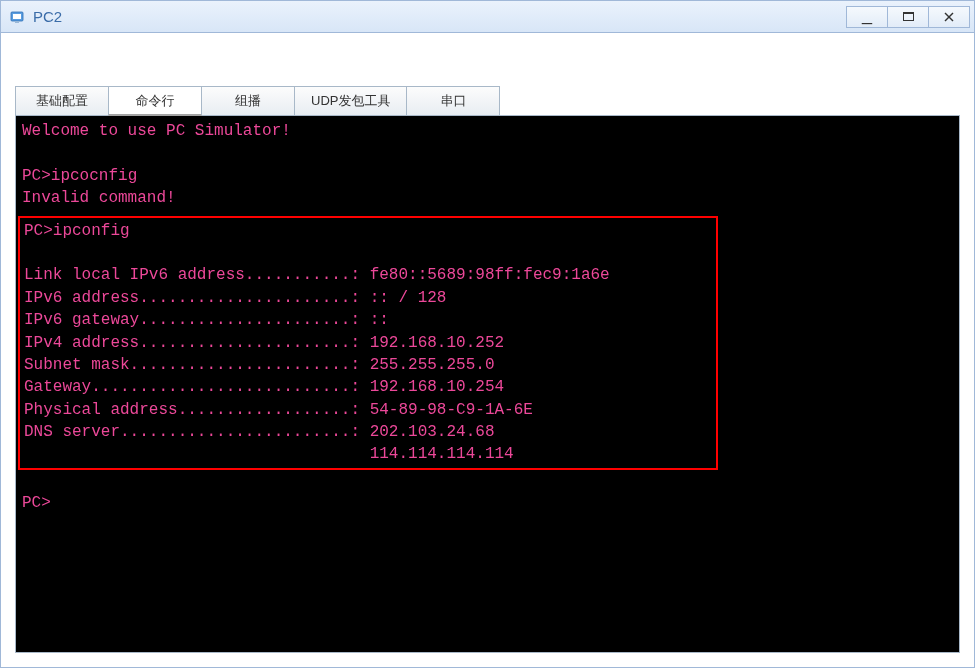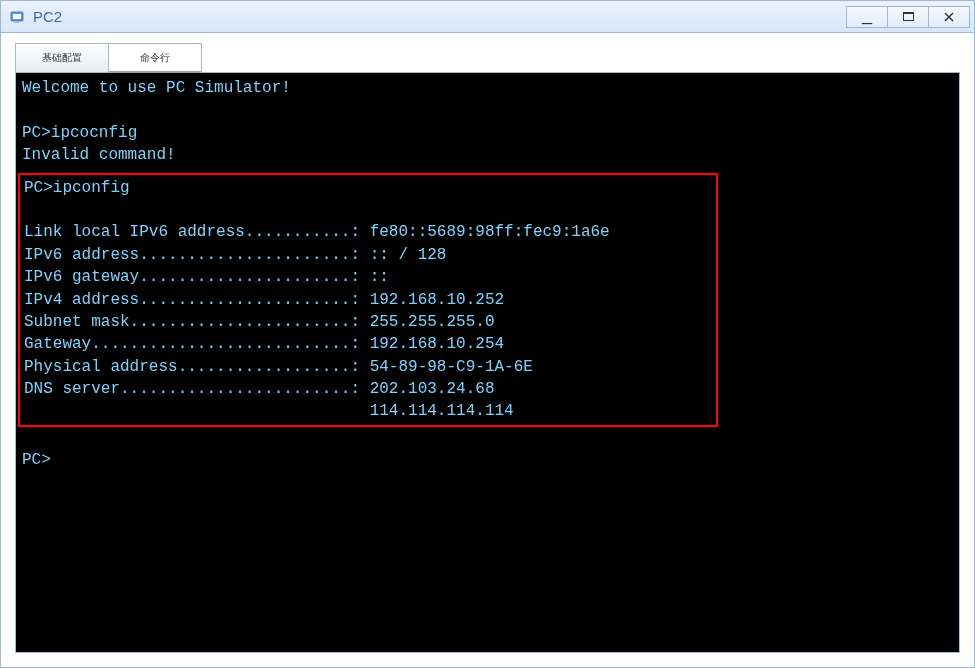--- a/index.html
+++ b/index.html
@@ -14,20 +14,21 @@
       height: 668px;
       overflow: hidden;
     }
     .window {
       width: 975px;
       height: 668px;
       border: 1px solid #a0b8d8;
       background: #fff;
       display: flex;
       flex-direction: column;
+      gap: 43px;
     }
     .title-bar {
       height: 32px;
       background: linear-gradient(to bottom, #eaf2fc 0%, #d8e6f7 100%);
       border-bottom: 1px solid #a0b8d8;
       display: flex;
       align-items: center;
       padding: 0 4px 0 8px;
     }
     .title-icon {
@@ -75,21 +76,21 @@
     }
     .tab {
       min-width: 94px;
       padding: 0 16px;
       height: 30px;
       border: 1px solid #a8b8c8;
       background: linear-gradient(to bottom, #fcfcfc, #e8edf2);
       display: flex;
       align-items: center;
       justify-content: center;
-      font-size: 10px;
+      font-size: 13px;
       color: #333;
       cursor: pointer;
       margin-right: -1px;
       position: relative;
     }
     .tab.active {
       background: #fff;
       border-bottom: 2px solid #a3a3a3;
       z-index: 2;
     }
@@ -97,21 +98,21 @@
       border: 1px solid #a8b8c8;
       flex: 1;
       background: #000;
       margin-top: -1px;
       padding: 4px 6px;
       overflow: hidden;
     }
     .terminal {
       font-family: "Courier New", monospace;
       font-size: 16px;
-      color: #7dd3fc;
+      color: #ec4899;
       line-height: 1.4;
       white-space: pre;
     }
     .highlight-box {
       border: 2px solid #ff0000;
       padding: 2px 4px;
       margin: 6px -4px 0 -4px;
       display: inline-block;
       width: 700px;
     }
@@ -158,19 +159,28 @@
   </div>
 
   <div class="content-area">
     <div class="tab-row">
       <div class="tab">
           <span>基础配置</span>
         </div>
       <div class="tab active">
           <span>命令行</span>
         </div>
+      <div class="tab">
+          <span>组播</span>
+        </div>
+      <div class="tab">
+          <span>UDP发包工具</span>
+        </div>
+      <div class="tab">
+          <span>串口</span>
+        </div>
     </div>
 
     <div class="terminal-wrap">
       <div class="terminal"><span class="term-line">Welcome to use PC Simulator!</span><span class="term-line">&nbsp;</span><span class="term-line"><span>PC&gt;</span><span>ipcocnfig</span></span><span class="term-line">Invalid command!</span><div class="highlight-box"><span class="term-line"><span>PC&gt;</span><span>ipconfig</span></span><span class="term-line">&nbsp;</span><span class="term-line">Link local IPv6 address...........: fe80::5689:98ff:fec9:1a6e</span><span class="term-line">IPv6 address......................: :: / 128</span><span class="term-line">IPv6 gateway......................: ::</span><span class="term-line">IPv4 address......................: 192.168.10.252</span><span class="term-line">Subnet mask.......................: 255.255.255.0</span><span class="term-line">Gateway...........................: 192.168.10.254</span><span class="term-line">Physical address..................: 54-89-98-C9-1A-6E</span><span class="term-line">DNS server........................: 202.103.24.68</span><span class="term-line">                                    114.114.114.114</span></div><span class="term-line">&nbsp;</span><span class="term-line"><span>PC&gt;</span></span></div>
     </div>
   </div>
 </div>
 
 </body></html>

